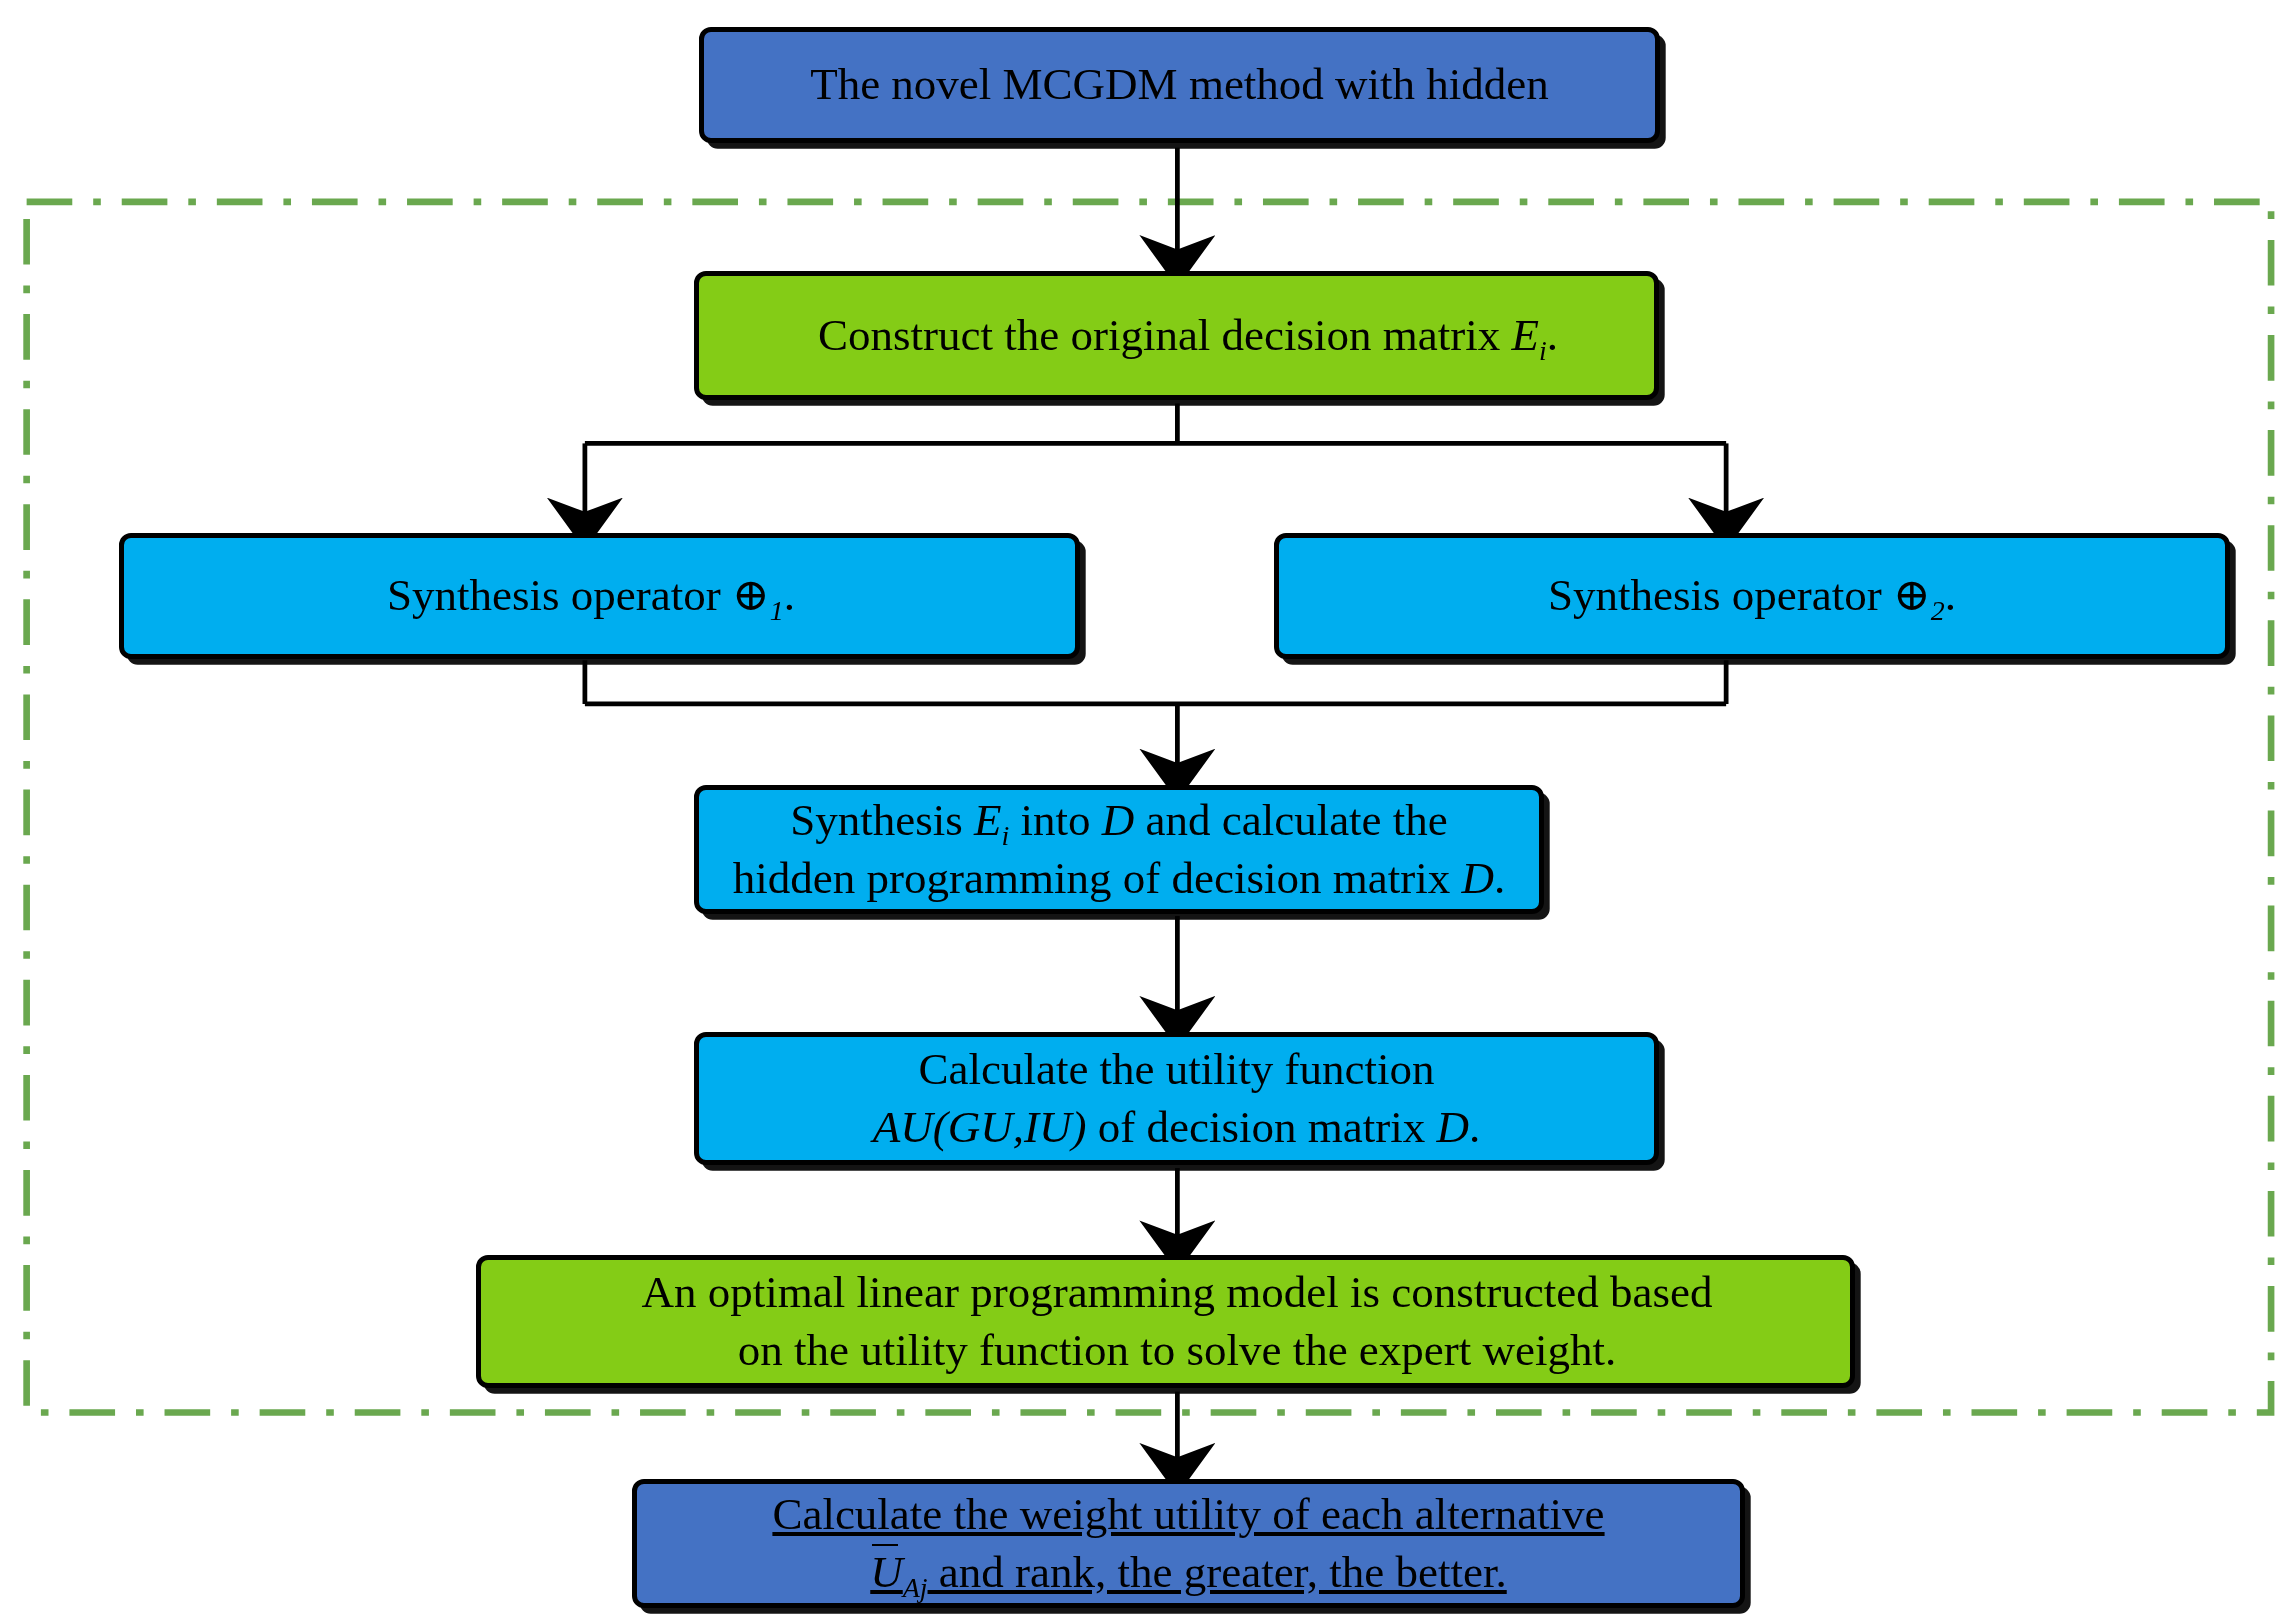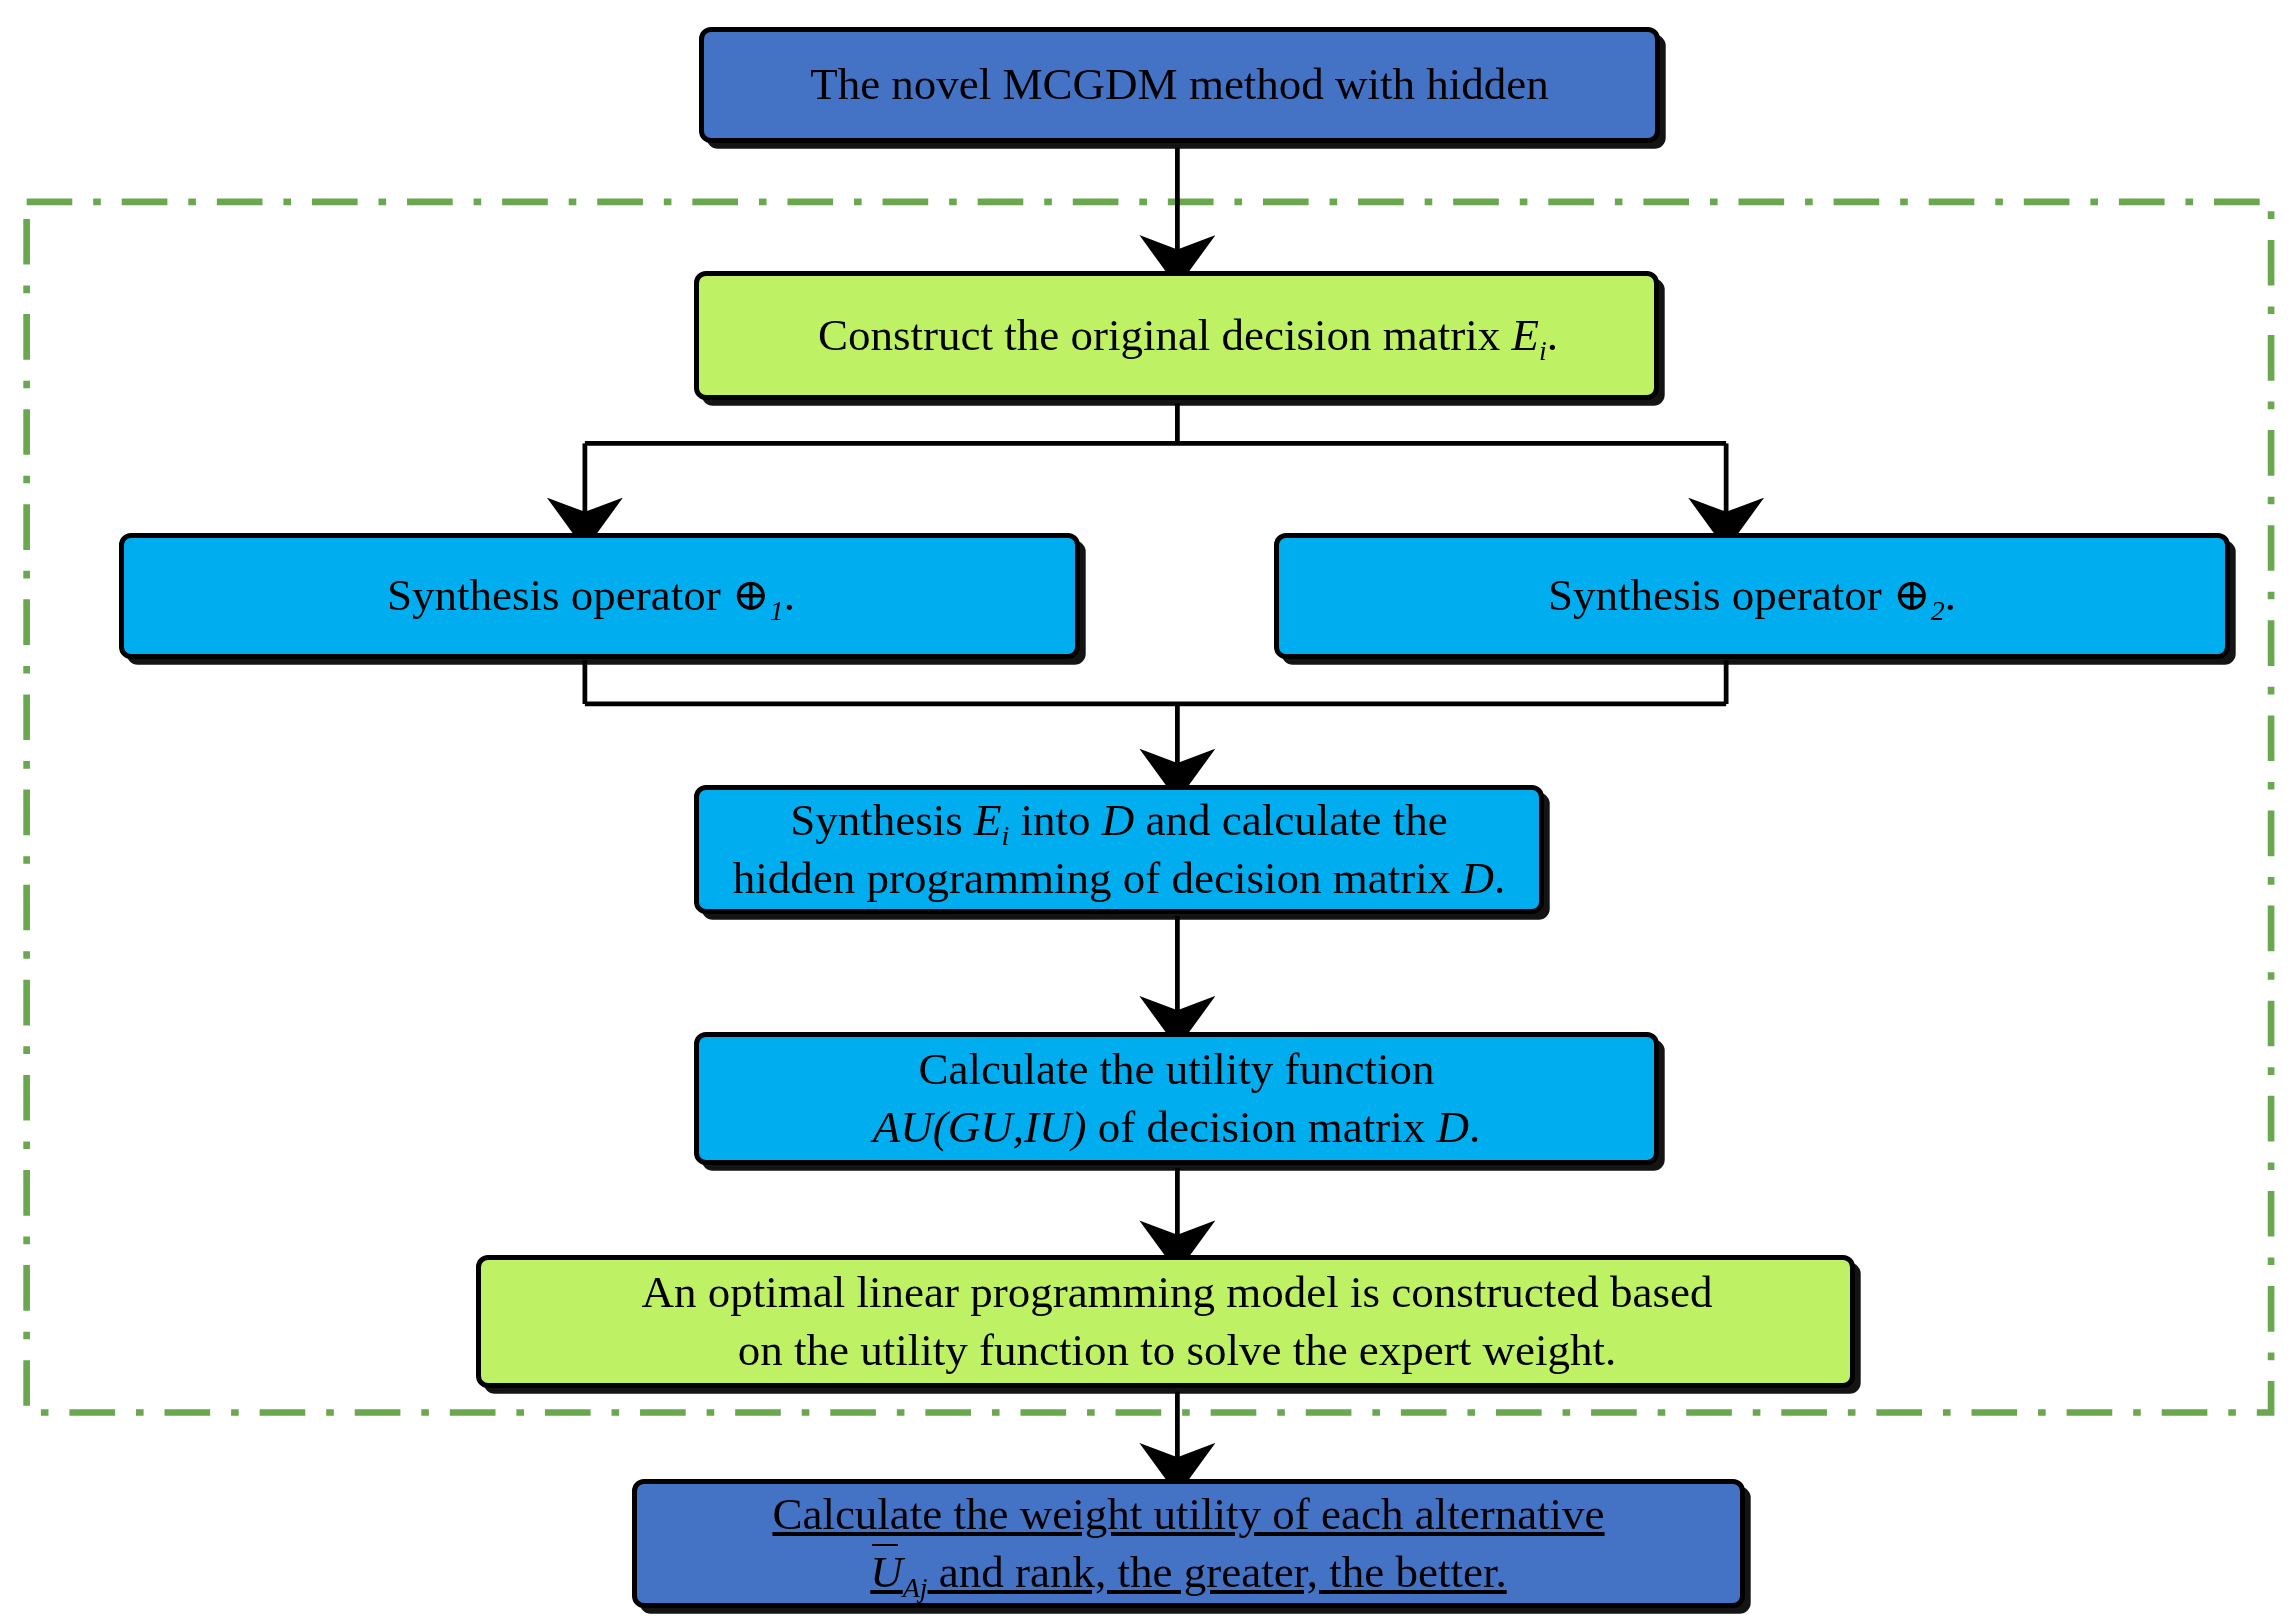--- a/index.html
+++ b/index.html
@@ -46,21 +46,21 @@
     line-height: 1.28;
     padding: 5.7px 25px;
     box-shadow: 6.7px 6.7px 0 -1px rgba(0,0,0,0.92);
   }
   .node .txt {
     display: block;
     width: 100%;
   }
   .fill-dark { background: #4472C4; }
   .fill-cyan { background: #00AEEF; }
-  .fill-white { background: #bef264; padding-left: 48px; }
+  .fill-white { background: #84cc16; padding-left: 48px; }
 
   .node em {
     font-style: italic;
   }
   .node .sub {
     font-size: 0.62em;
     font-style: italic;
     vertical-align: sub;
     line-height: 0;
   }

